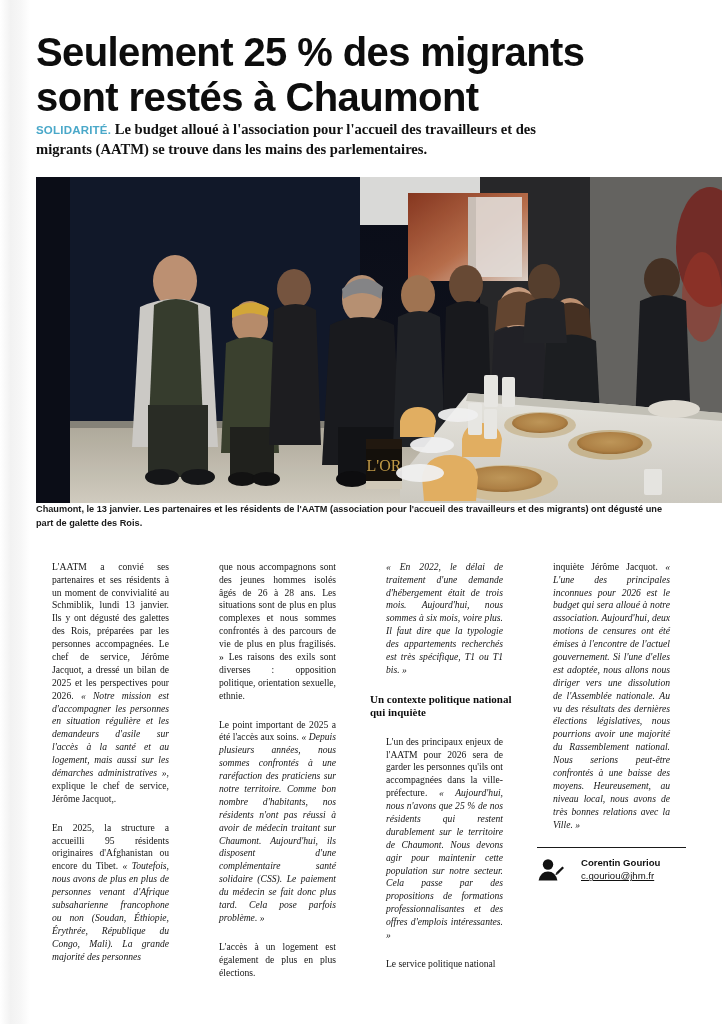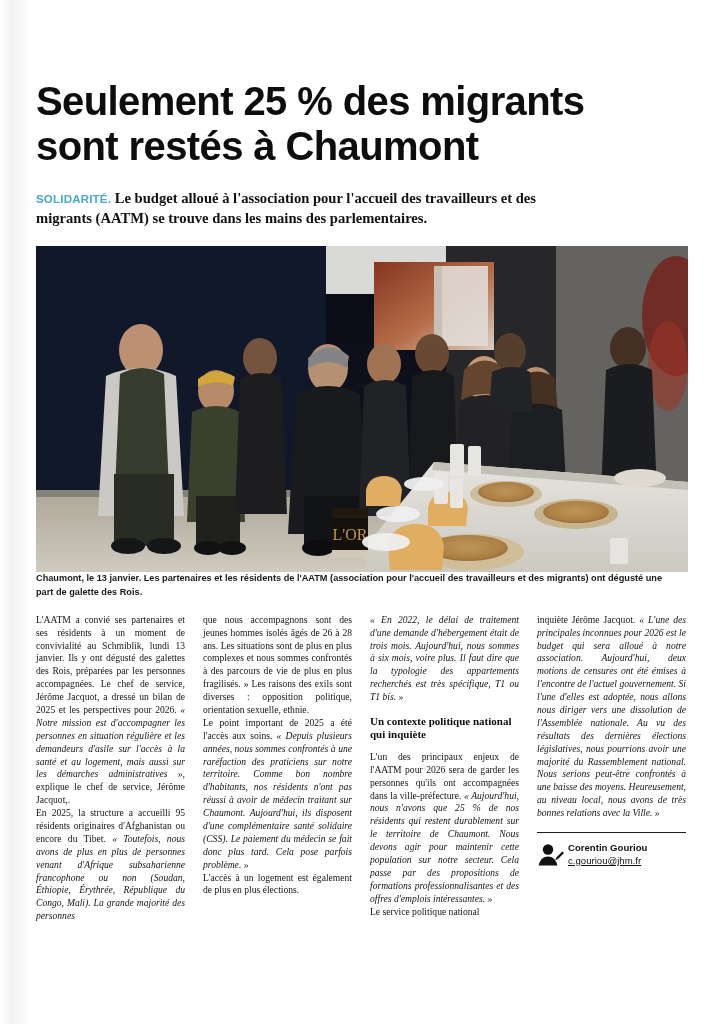--- a/index.html
+++ b/index.html
@@ -33,27 +33,26 @@
 
   
   .headline {
     font-family: "Liberation Sans", sans-serif;
     font-weight: bold;
     font-size: 40px;
     line-height: 1.13;
     letter-spacing: -0.6px;
     color: #0d0d0d;
     margin: 0;
-    padding-top: 79px;
+    padding-top: 30px;
     width: 620px;
   }
 
   
   .standfirst {
-    margin-top: 20px;
     width: 515px;
     font-family: "Liberation Serif", serif;
     font-weight: bold;
     font-size: 14.6px;
     line-height: 1.33;
     color: #111111;
   }
   .kicker {
     font-family: "Liberation Sans", sans-serif;
     font-weight: bold;
@@ -63,20 +62,21 @@
   }
 
   
   .photo-wrap {
     margin-top: 18px;
     width: 652px;
     height: 326px;
     position: relative;
     overflow: hidden;
     background: #0b0d17;
+    padding-left: 34px;
   }
   .photo-svg { display: block; width: 652px; height: 326px; }
 
   
   .caption {
     width: 638px;
     font-family: "Liberation Sans", sans-serif;
     font-size: 9.2px;
     line-height: 1.5;
     font-weight: bold;
@@ -92,40 +92,40 @@
   }
   .col {
     width: 149px;
     margin-right: 18px;
     font-size: 9.6px;
     line-height: 1.345;
     text-align: justify;
     color: #141414;
   }
   .col:last-child { margin-right: 0; }
-  .col p { margin: 0; }
+  .col p { margin: 16px; }
   .col p.it { font-style: italic; }
   .col h3 {
     font-family: Liberation Serif, serif;
     font-weight: bold;
     font-size: 11px;
     line-height: 1.22;
     margin: 11px 0 9px 0;
     text-align: left;
     color: #0d0d0d;
   }
 
   
   .byline {
     margin-top: 12px;
     border-top: 1.4px solid #1a1a1a;
     padding-top: 9px;
     display: flex;
     align-items: center;
-    gap: 3px;
+    gap: 16px;
   }
   .byline-icon { width: 28px; height: 24px; flex: 0 0 auto; }
   .byline-text {
     font-family: "Liberation Sans", sans-serif;
     line-height: 1.35;
   }
   .byline-name { font-weight: bold; font-size: 9.6px; color: #111; }
   .byline-mail { font-size: 9.6px; color: #111; text-decoration: underline; }
 </style>
 </head>

